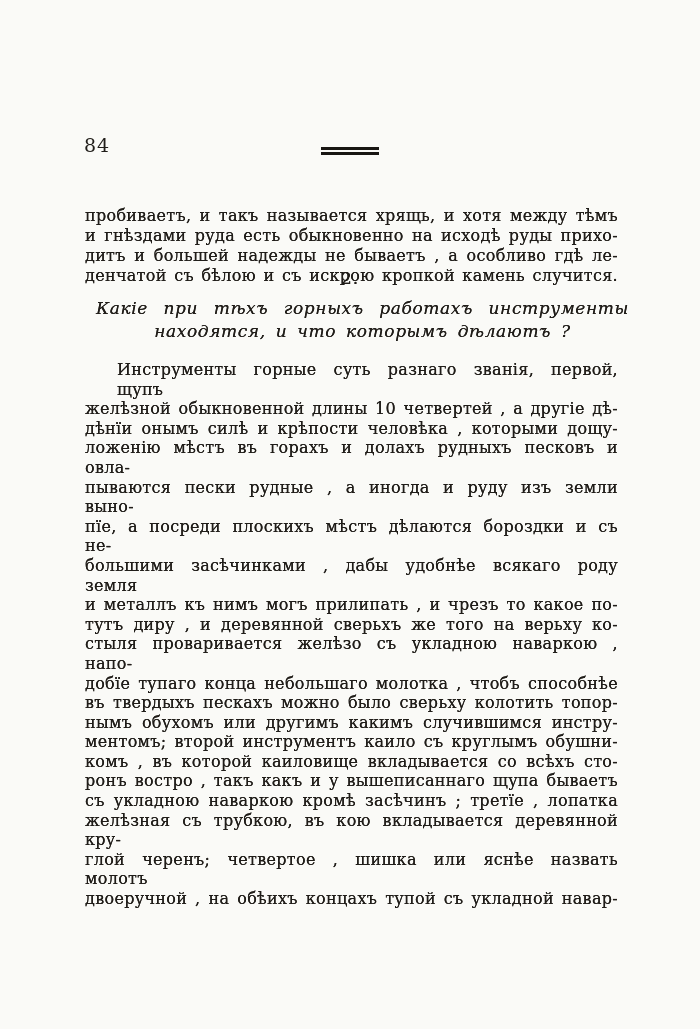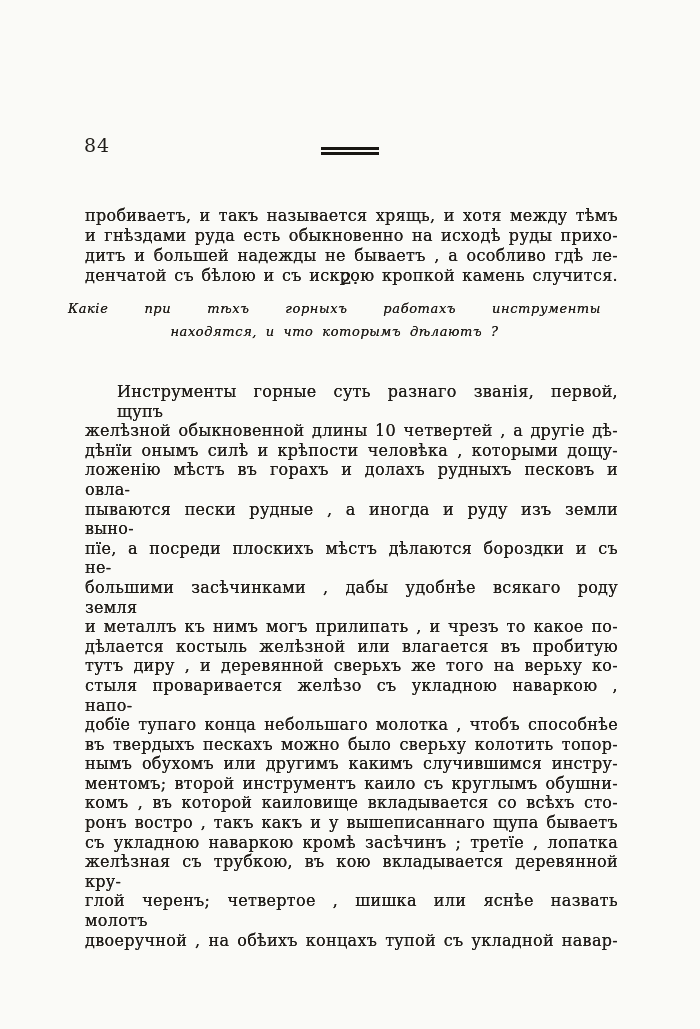--- a/index.html
+++ b/index.html
@@ -50,33 +50,33 @@
     left: 0;
     top: 268px;
     width: 700px;
     text-align: center;
     font-size: 17px;
     letter-spacing: 1px;
     text-shadow: 0 0 0.5px currentColor;
   }
   .heading {
     position: absolute;
-    left: 68px;
+    left: 96px;
     top: 297px;
     width: 533px;
     font-style: italic;
-    font-size: 13px;
+    font-size: 17px;
     letter-spacing: 0.6px;
     word-spacing: 4px;
     text-shadow: 0 0 0.3px currentColor;
   }
   .heading .tline { line-height: 23px; }
   .heading .tline:first-child { text-align: justify; text-align-last: justify; }
   .heading .tline:last-child  { text-align: right; text-align-last: center; }
-  .para-body { top: 382px; }
+  .para-body { top: 360px; }
   .para-body .tline { line-height: 19.6px; }
   .para-body .tline:first-child { padding-left: 32px; }
 </style>
 </head>
 <body>
 
 <div class="page">
 
   <div class="page-number">84</div>
 
@@ -101,21 +101,20 @@
 
   <div class="para para-body">
       <div class="tline">Инструменты горные суть разнаго званія, первой, щупъ</div>
       <div class="tline">желѣзной обыкновенной длины 10 четвертей , а другіе дѣ-</div>
       <div class="tline">дѣнїи онымъ силѣ и крѣпости человѣка , которыми дощу-</div>
       <div class="tline">ложенію мѣстъ въ горахъ и долахъ рудныхъ песковъ и овла-</div>
       <div class="tline">пываются пески рудные , а иногда и руду изъ земли выно-</div>
       <div class="tline">пїе, а посреди плоскихъ мѣстъ дѣлаются бороздки и съ не-</div>
       <div class="tline">большими засѣчинками , дабы удобнѣе всякаго роду земля</div>
       <div class="tline">и металлъ къ нимъ могъ прилипать , и чрезъ то какое по-</div>
-      <div class="tline">дѣлается костыль желѣзной или влагается въ пробитую</div>
       <div class="tline">тутъ диру , и деревянной сверьхъ же того на верьху ко-</div>
       <div class="tline">стыля проваривается желѣзо съ укладною наваркою , напо-</div>
       <div class="tline">добїе тупаго конца небольшаго молотка , чтобъ способнѣе</div>
       <div class="tline">въ твердыхъ пескахъ можно было сверьху колотить топор-</div>
       <div class="tline">нымъ обухомъ или другимъ какимъ случившимся инстру-</div>
       <div class="tline">ментомъ; второй инструментъ каило съ круглымъ обушни-</div>
       <div class="tline">комъ , въ которой каиловище вкладывается со всѣхъ сто-</div>
       <div class="tline">ронъ востро , такъ какъ и у вышеписаннаго щупа бываетъ</div>
       <div class="tline">съ укладною наваркою кромѣ засѣчинъ ; третїе , лопатка</div>
       <div class="tline">желѣзная съ трубкою, въ кою вкладывается деревянной кру-</div>

